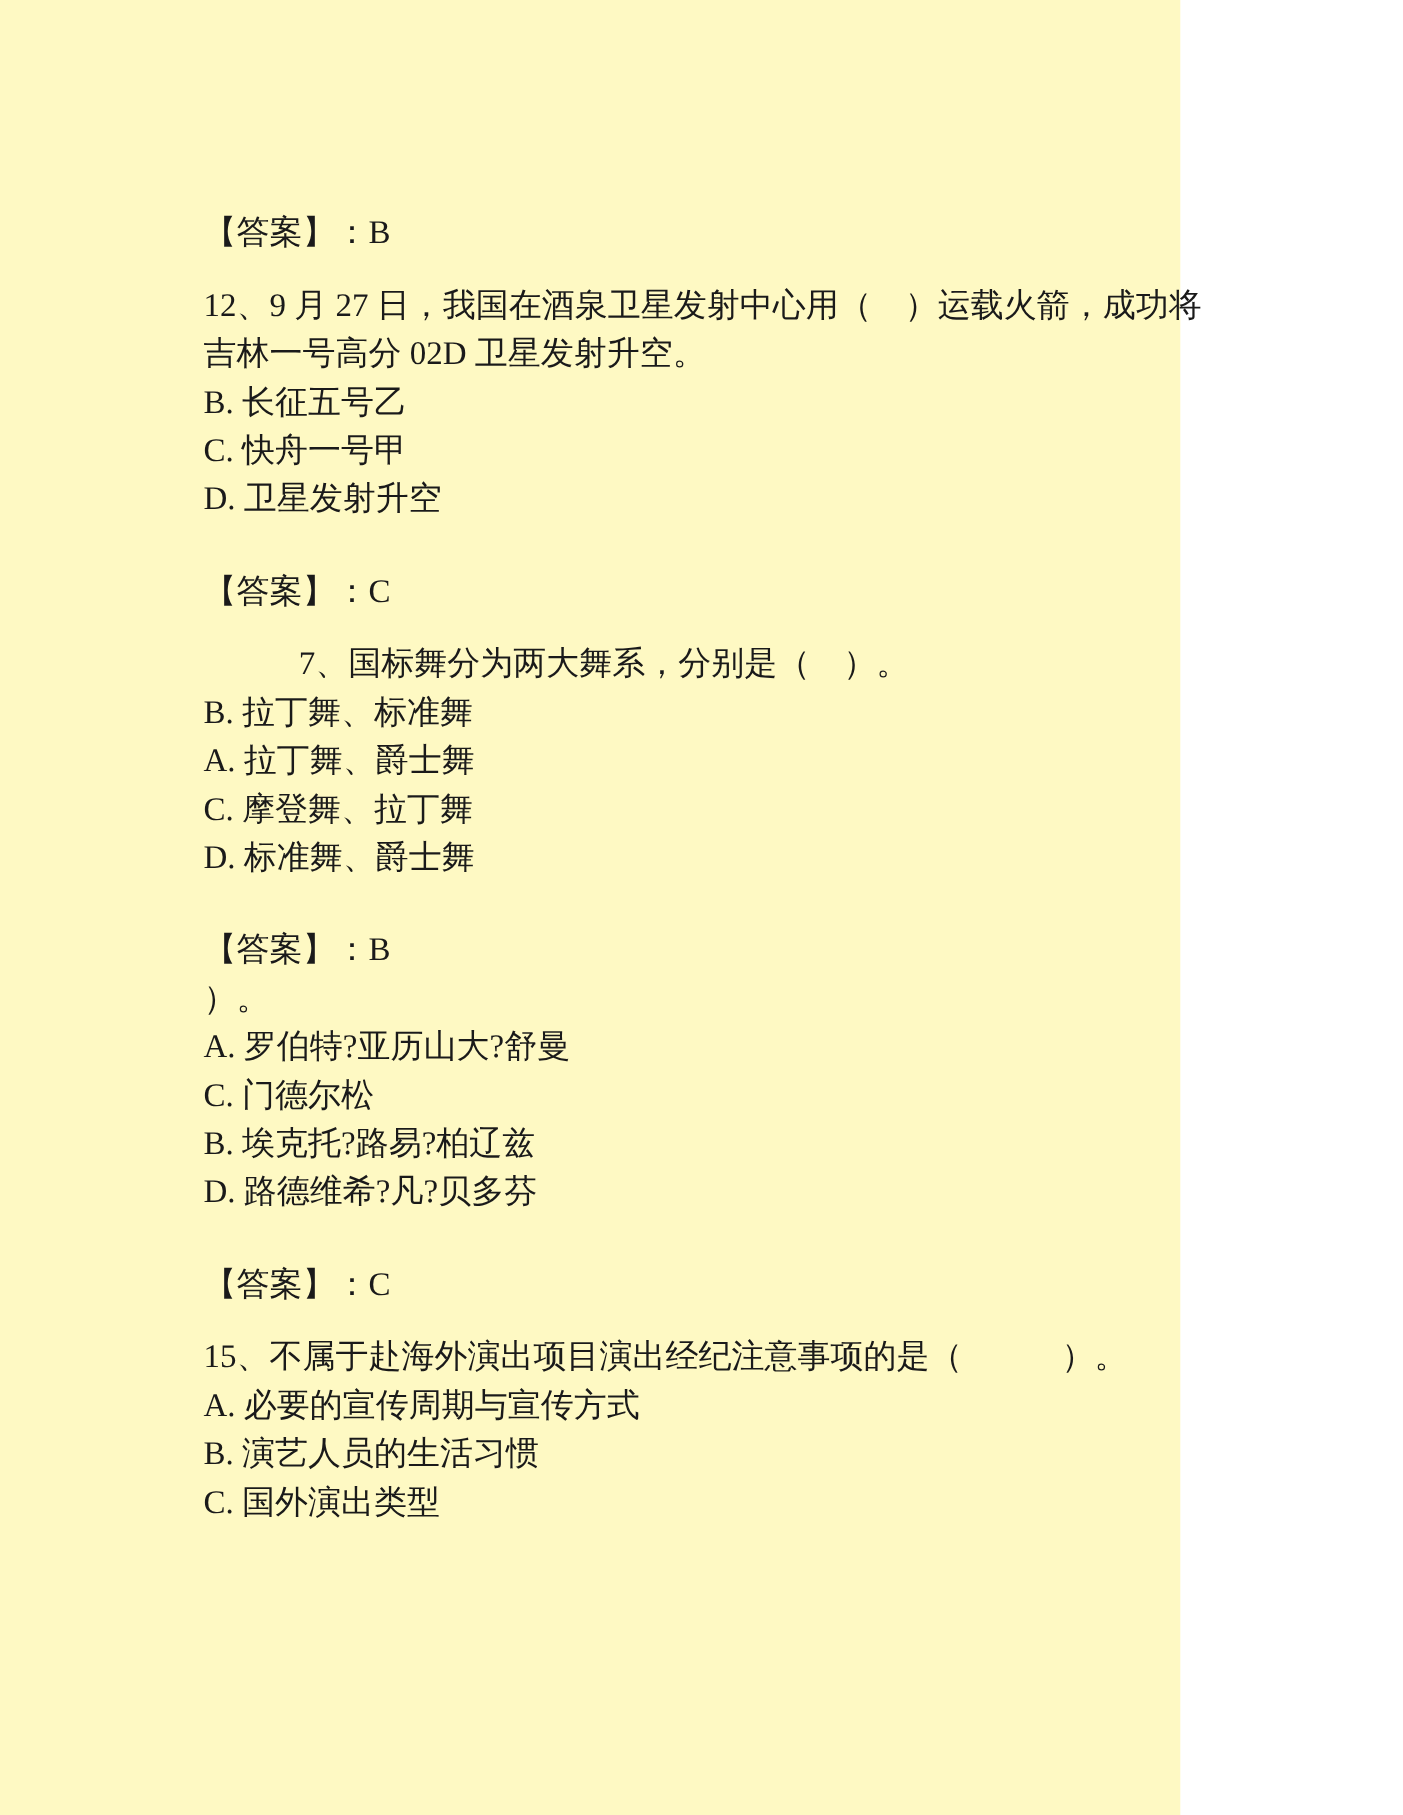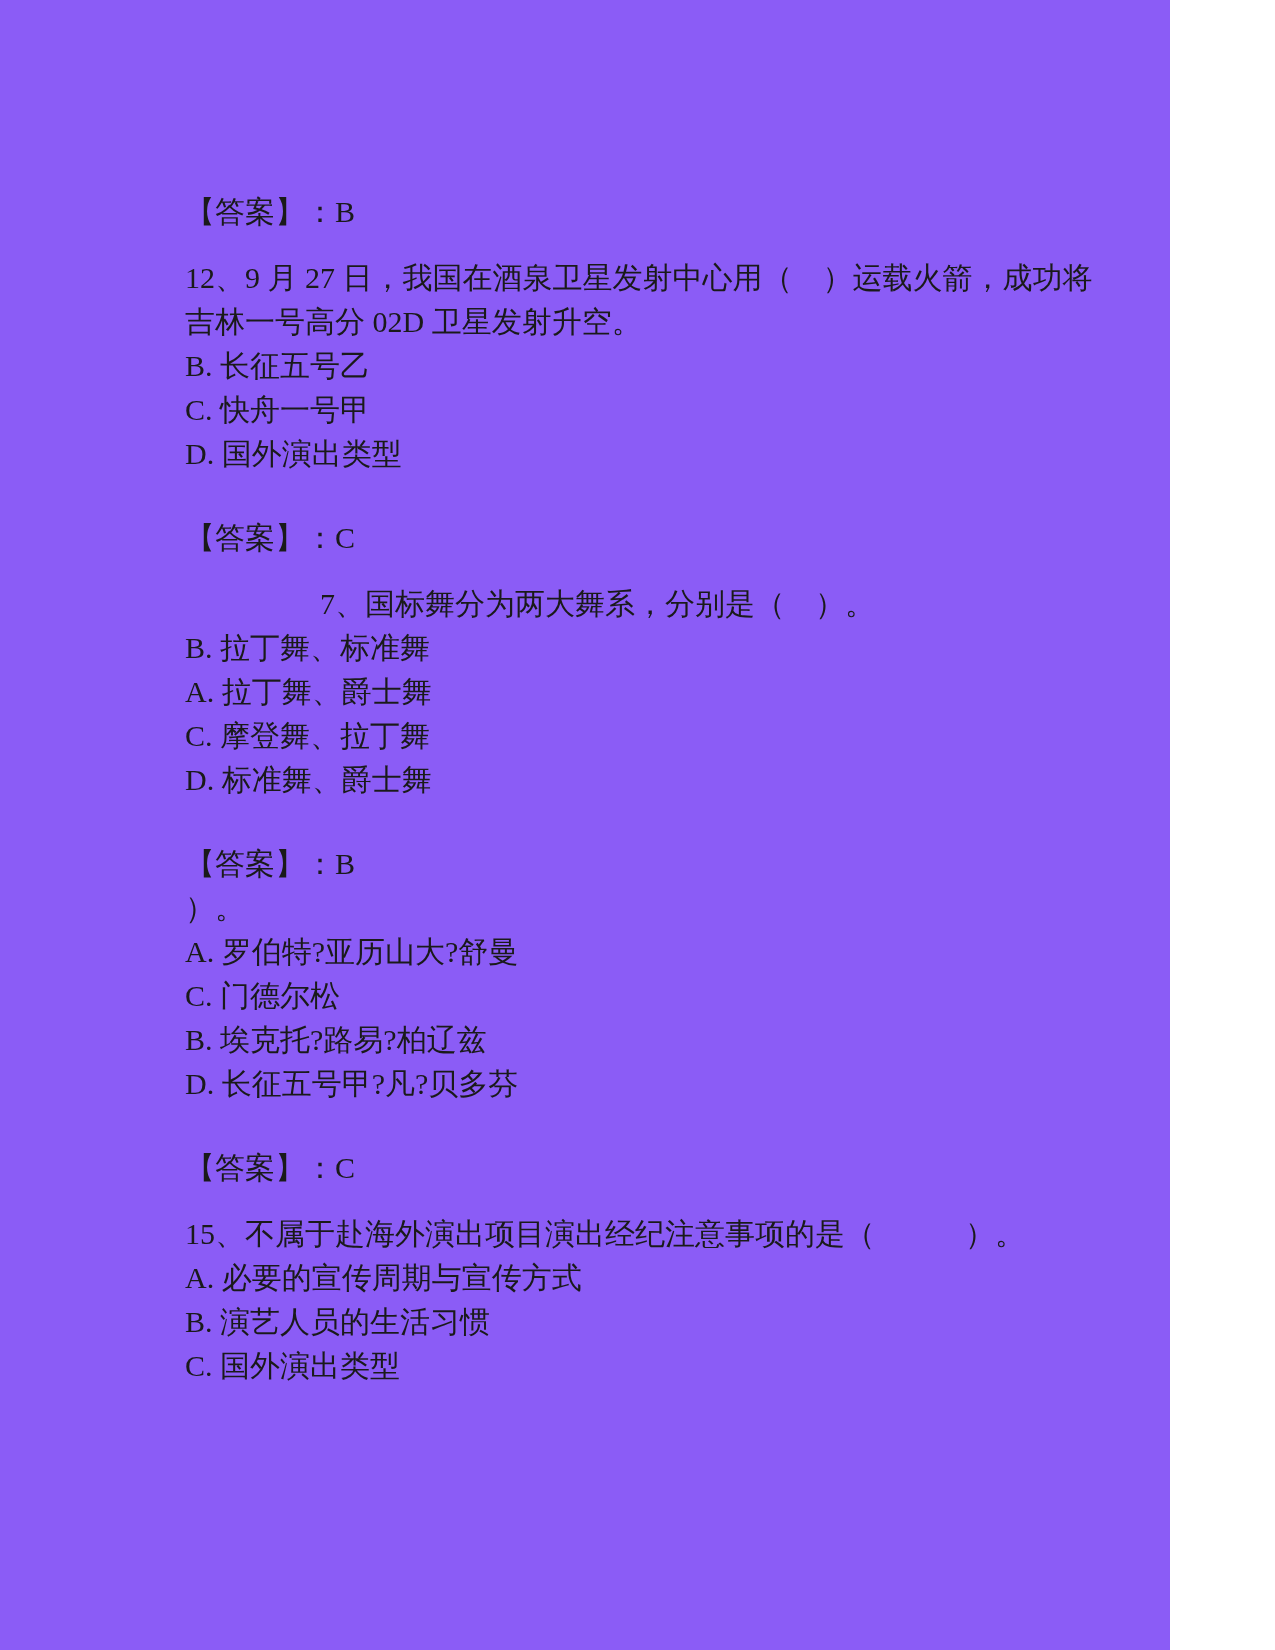--- a/index.html
+++ b/index.html
@@ -3,23 +3,23 @@
 <meta charset="utf-8">
 <style>
   html, body {
     margin: 0;
     padding: 0;
     background: #ffffff;
   }
   .page {
     position: relative;
     box-sizing: border-box;
-    width: 1170px;
+    width: 1073px;
     height: 1650px;
-    background: #8b5cf6;
+    background: #fef9c3;
     padding: 190px 160px 0 185px;
     font-family: "Liberation Serif", "DejaVu Serif", serif;
     font-size: 30px;
     line-height: 44px;
     color: #1a1a1a;
   }
   .line {
     white-space: pre;
     height: 44px;
     overflow: visible;
@@ -39,35 +39,35 @@
 <body>
 
 <div class="page">
 
   <div class="line answer">【答案】：B</div>
 
   <div class="line question">12、9 月 27 日，我国在酒泉卫星发射中心用（　）运载火箭，成功将</div>
   <div class="line">吉林一号高分 02D 卫星发射升空。</div>
   <div class="line">B. 长征五号乙</div>
   <div class="line">C. 快舟一号甲</div>
-  <div class="line">D. 国外演出类型</div>
+  <div class="line">D. 卫星发射升空</div>
   <div class="line answer">【答案】：C</div>
 
   <div class="line question">7、国标舞分为两大舞系，分别是（　）。</div>
   <div class="line">B. 拉丁舞、标准舞</div>
   <div class="line">A. 拉丁舞、爵士舞</div>
   <div class="line">C. 摩登舞、拉丁舞</div>
   <div class="line">D. 标准舞、爵士舞</div>
   <div class="line answer">【答案】：B</div>
 
   <div class="line">）。</div>
   <div class="line">A. 罗伯特?亚历山大?舒曼</div>
   <div class="line">C. 门德尔松</div>
   <div class="line">B. 埃克托?路易?柏辽兹</div>
-  <div class="line">D. 长征五号甲?凡?贝多芬</div>
+  <div class="line">D. 路德维希?凡?贝多芬</div>
   <div class="line answer">【答案】：C</div>
 
   <div class="line question">15、不属于赴海外演出项目演出经纪注意事项的是（　　　）。</div>
   <div class="line">A. 必要的宣传周期与宣传方式</div>
   <div class="line">B. 演艺人员的生活习惯</div>
   <div class="line">C. 国外演出类型</div>
 
 </div>
 
 </body></html>

